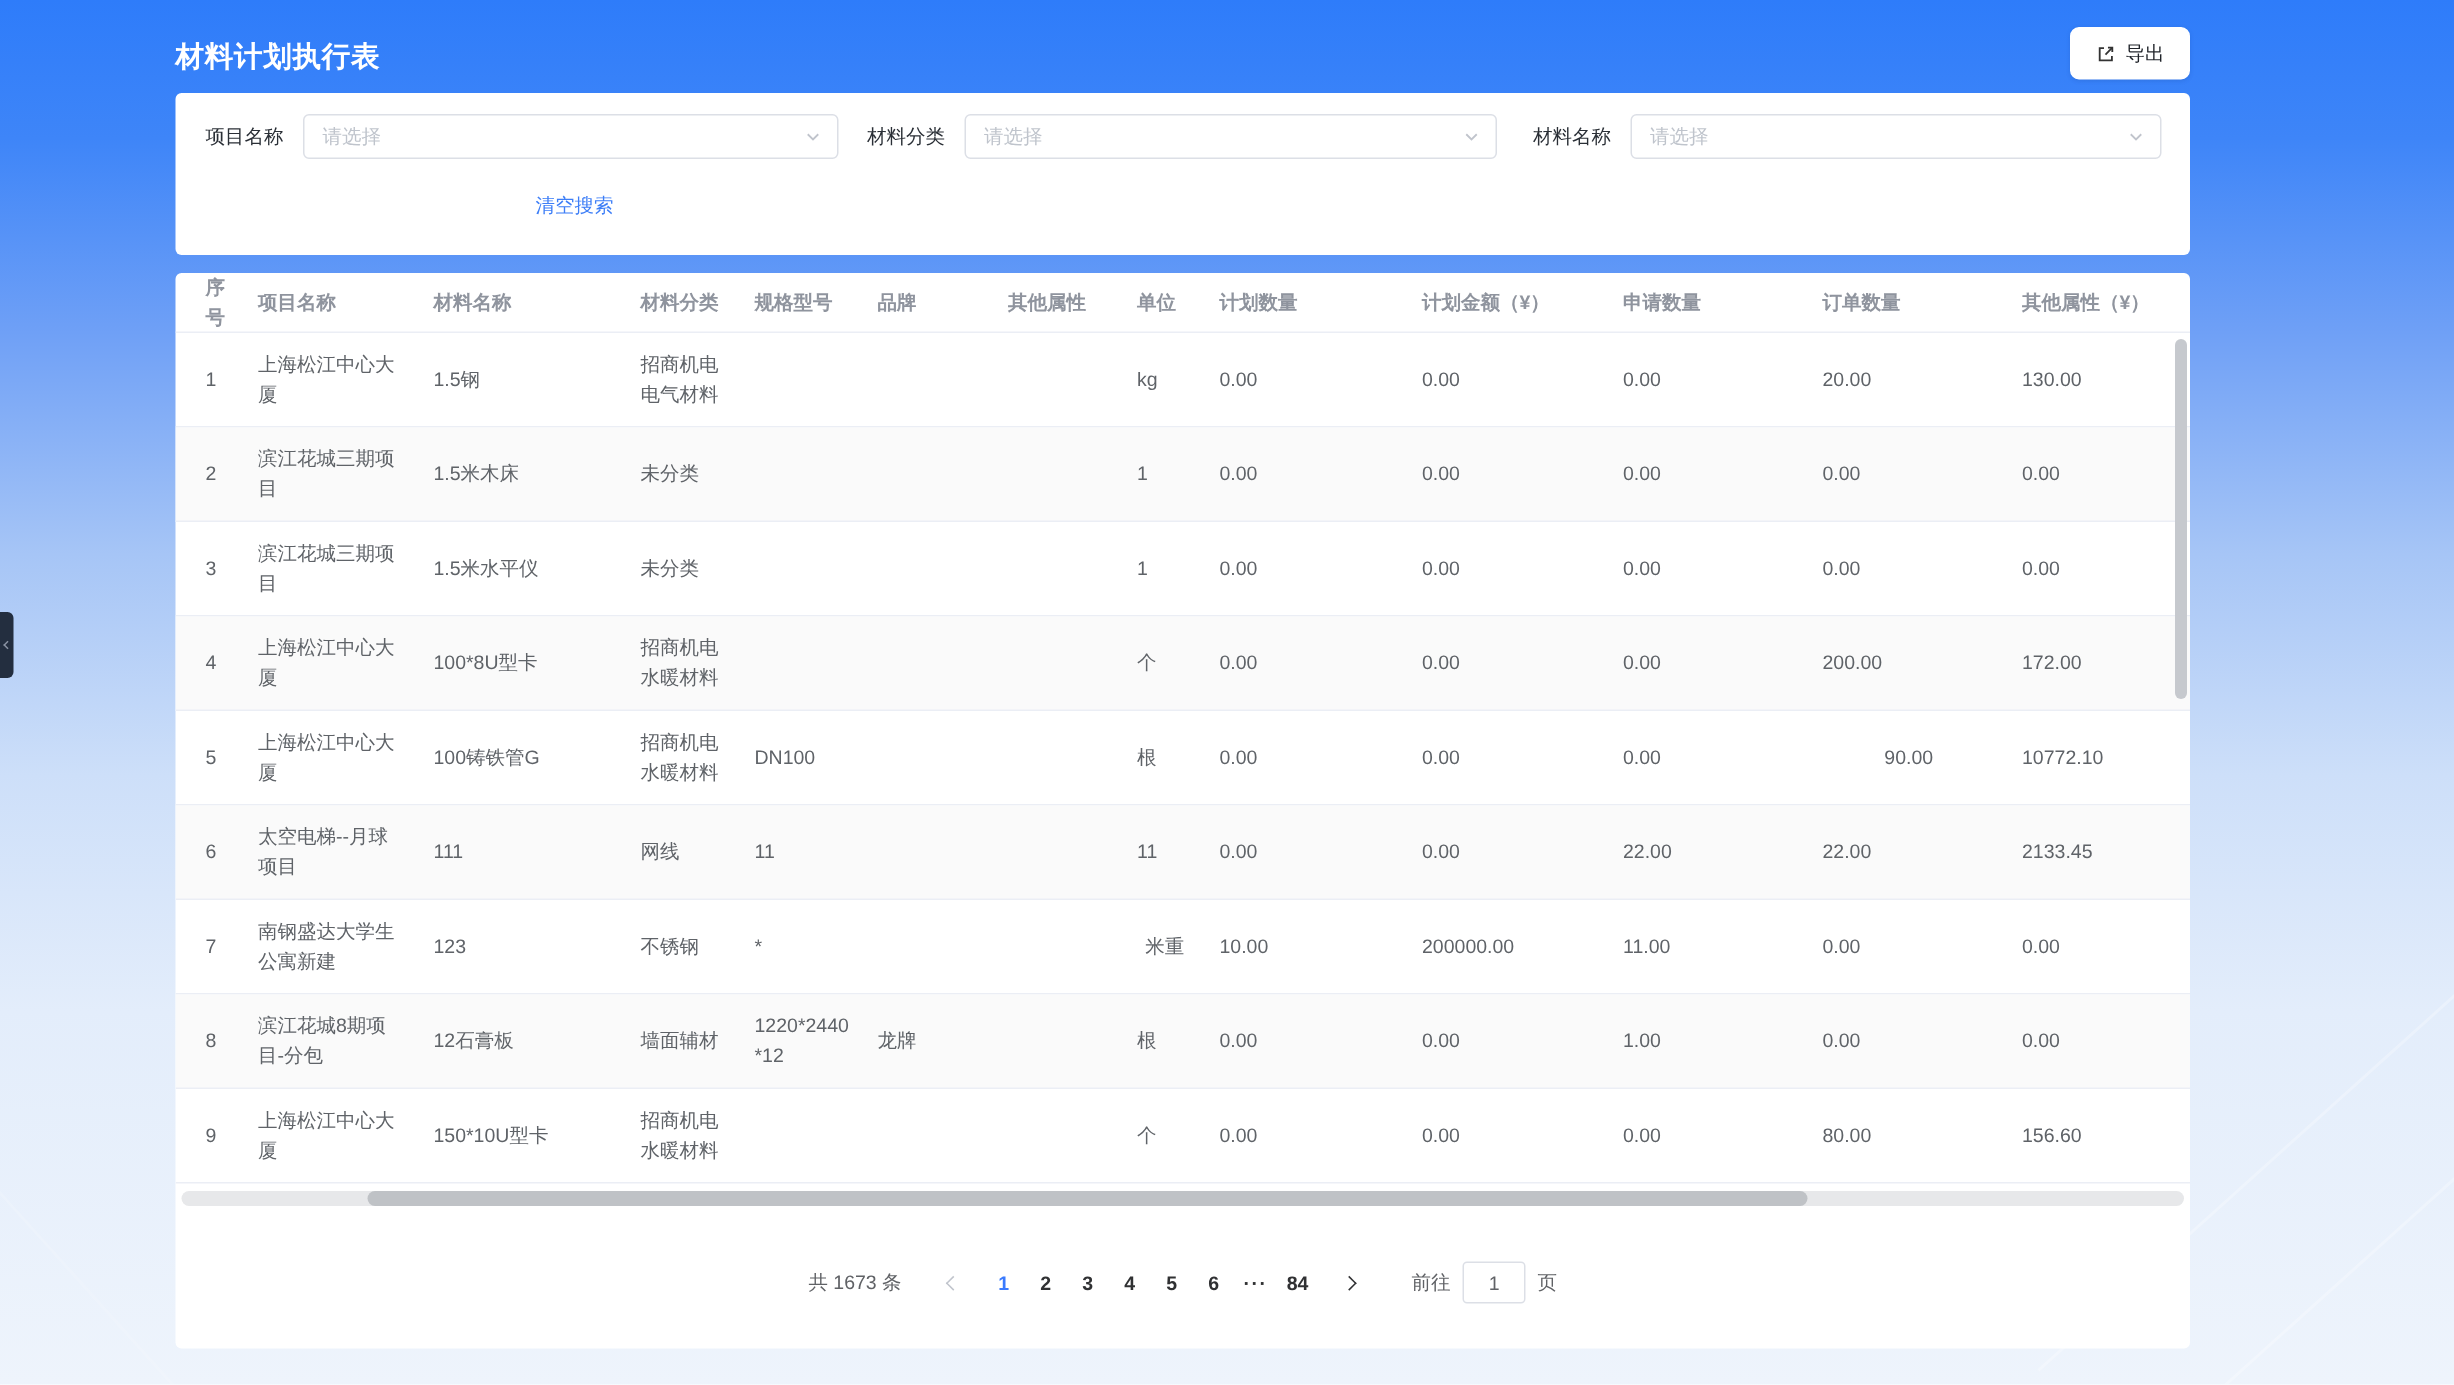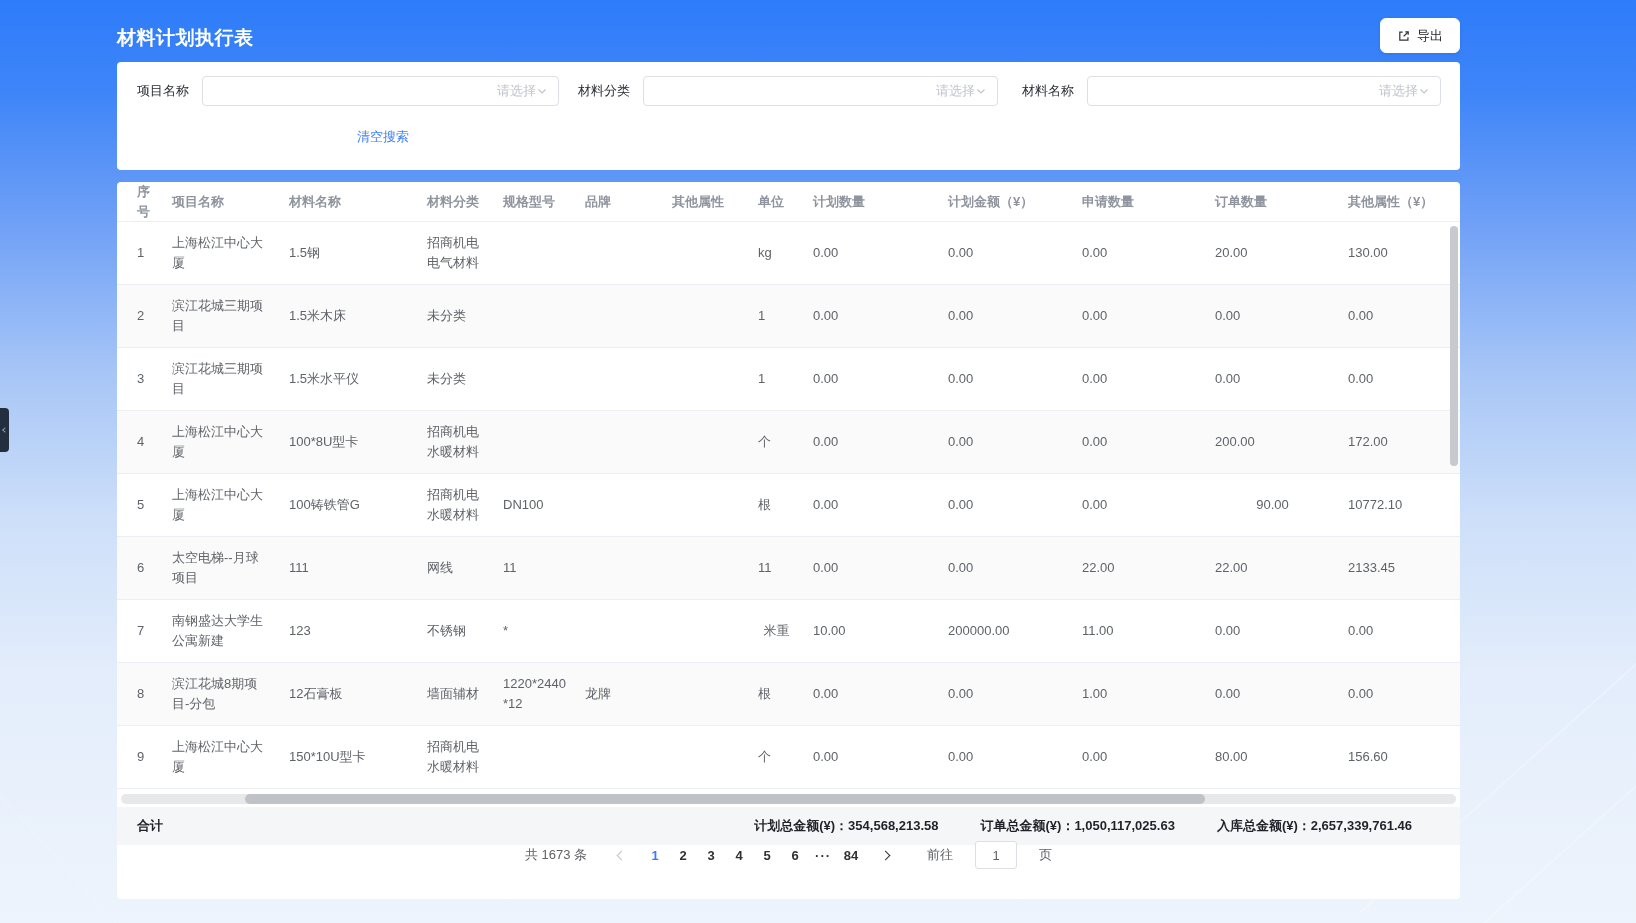--- a/index.html
+++ b/index.html
@@ -25,21 +25,21 @@
   .export-btn { position:absolute; right:176px; top:18px; width:80px; height:35px; background:#fff; border:1px solid #fff;
     border-radius:6px; display:flex; align-items:center; justify-content:center; gap:6px; font-size:13px; color:#1F2329;
     cursor:pointer; box-shadow:0 1px 3px rgba(20,60,140,.18); }
 
   
   .search-card { position:absolute; left:117px; top:62px; width:1343px; height:108px; background:#fff; border-radius:4px; }
   .filter-group { position:absolute; top:14px; display:flex; align-items:center; gap:13px; }
   .filter-group.g1 { left:20px; } .filter-group.g2 { left:461px; } .filter-group.g3 { left:905px; }
   .filter-label { font-size:13px; color:#2A2F36; white-space:nowrap; }
   .select { height:30px; border:1px solid #DCDFE6; border-radius:4px; background:#fff; display:flex; align-items:center;
-    justify-content:flex-end; padding:0 10px 0 12px; cursor:pointer; }
+    justify-content:space-between; padding:0 10px 0 12px; cursor:pointer; }
   .select .ph { font-size:13px; color:#BFC4CC; }
   .g1 .select { width:357px; } .g2 .select { width:355px; } .g3 .select { width:354px; }
   .search-btn { position:absolute; left:19px; top:59px; width:198px; height:31px; background:#3D7EF7; color:#fff;
     font-size:13px; border:none; border-radius:4px; cursor:pointer; }
   .clear-link { position:absolute; left:240px; top:66px; font-size:13px; color:#3D7EF7; cursor:pointer; }
 
   
   .table-card { position:absolute; left:117px; top:182px; width:1343px; height:717px; background:#fff; border-radius:4px; overflow:hidden; }
   .thead { display:flex; height:40px; align-items:center; padding-left:20px; border-bottom:1px solid #EBEEF5; }
   .cell { flex:none; padding-right:18px; font-size:13px; line-height:20px; word-break:break-all; }
@@ -63,21 +63,21 @@
     justify-content:center; gap:6px; font-size:13px; color:#606266; }
   .pg-total { margin-right:14px; }
   .pg-arrow { width:28px; height:28px; display:flex; align-items:center; justify-content:center; cursor:pointer; }
   .pg-arrow .ch { width:7px; height:7px; border-style:solid; border-width:0 0 1.6px 1.6px; }
   .pg-arrow.prev .ch { transform:rotate(45deg); border-color:#C0C4CC; }
   .pg-arrow.next .ch { transform:rotate(-135deg); border-color:#303133; }
   .pg-num { min-width:28px; height:28px; display:flex; align-items:center; justify-content:center; font-weight:bold;
     color:#303133; cursor:pointer; padding:0 3px; }
   .pg-num.active { color:#3A7AFE; }
   .pg-num.ellipsis { color:#303133; letter-spacing:1px; }
-  .pg-goto { display:flex; align-items:center; gap:22px; margin-left:22px; color:#606266; }
+  .pg-goto { display:flex; align-items:center; gap:8px; margin-left:22px; color:#606266; }
   .pg-goto input { width:42px; height:28px; border:1px solid #DCDFE6; border-radius:3px; text-align:center;
     font-size:13px; color:#606266; font-family:inherit; }
 
   .icon-svg { display:block; }
 </style>
 </head>
 <body>
 
 <div class="decor d1"></div>
 <div class="decor d2"></div>
@@ -281,26 +281,20 @@
         <div class="cell td" style="width: 133px;">80.00</div>
         <div class="cell td" style="width: 107px;">156.60</div>
       </div>
     </div>
 
   <div class="vscroll"></div>
   <div class="hscroll-track">
     <div class="hscroll-thumb"></div>
   </div>
 
-  <div class="summary-bar">
-    <span class="summary-label">合计</span>
-    <span class="summary-item">计划总金额(¥)：354,568,213.58</span>
-    <span class="summary-item">订单总金额(¥)：1,050,117,025.63</span>
-    <span class="summary-item">入库总金额(¥)：2,657,339,761.46</span>
-  </div>
 
   <div class="pagination">
     <span class="pg-total">共 1673 条</span>
     <span class="pg-arrow prev">
         <span class="ch"></span>
       </span>
     <span class="pg-pages" style="display:flex;align-items:center;">
         <span class="pg-num active">1</span>
         <span class="pg-num">2</span>
         <span class="pg-num">3</span>

